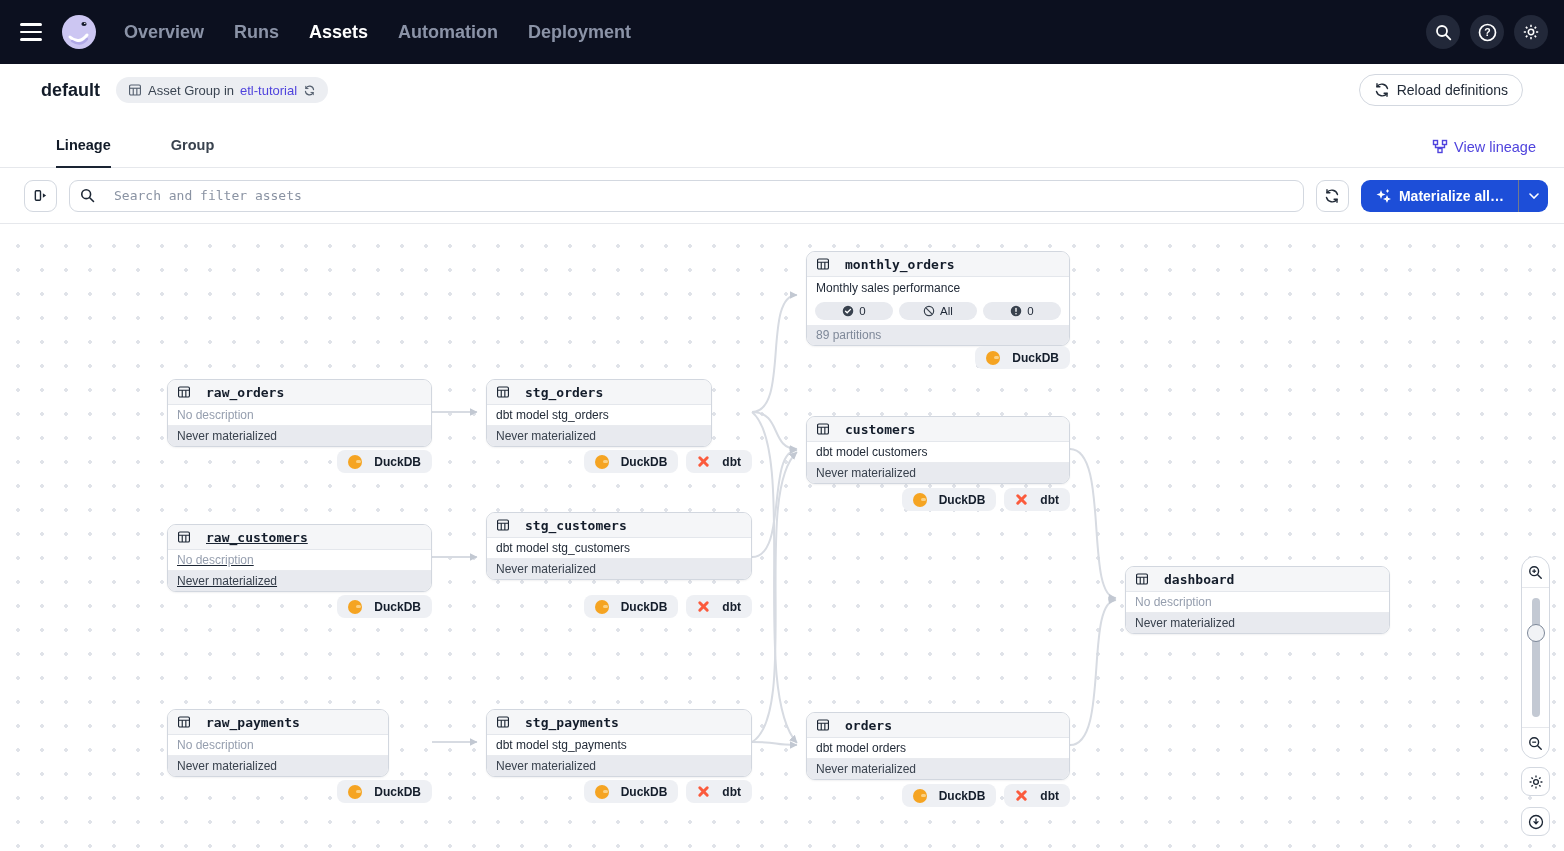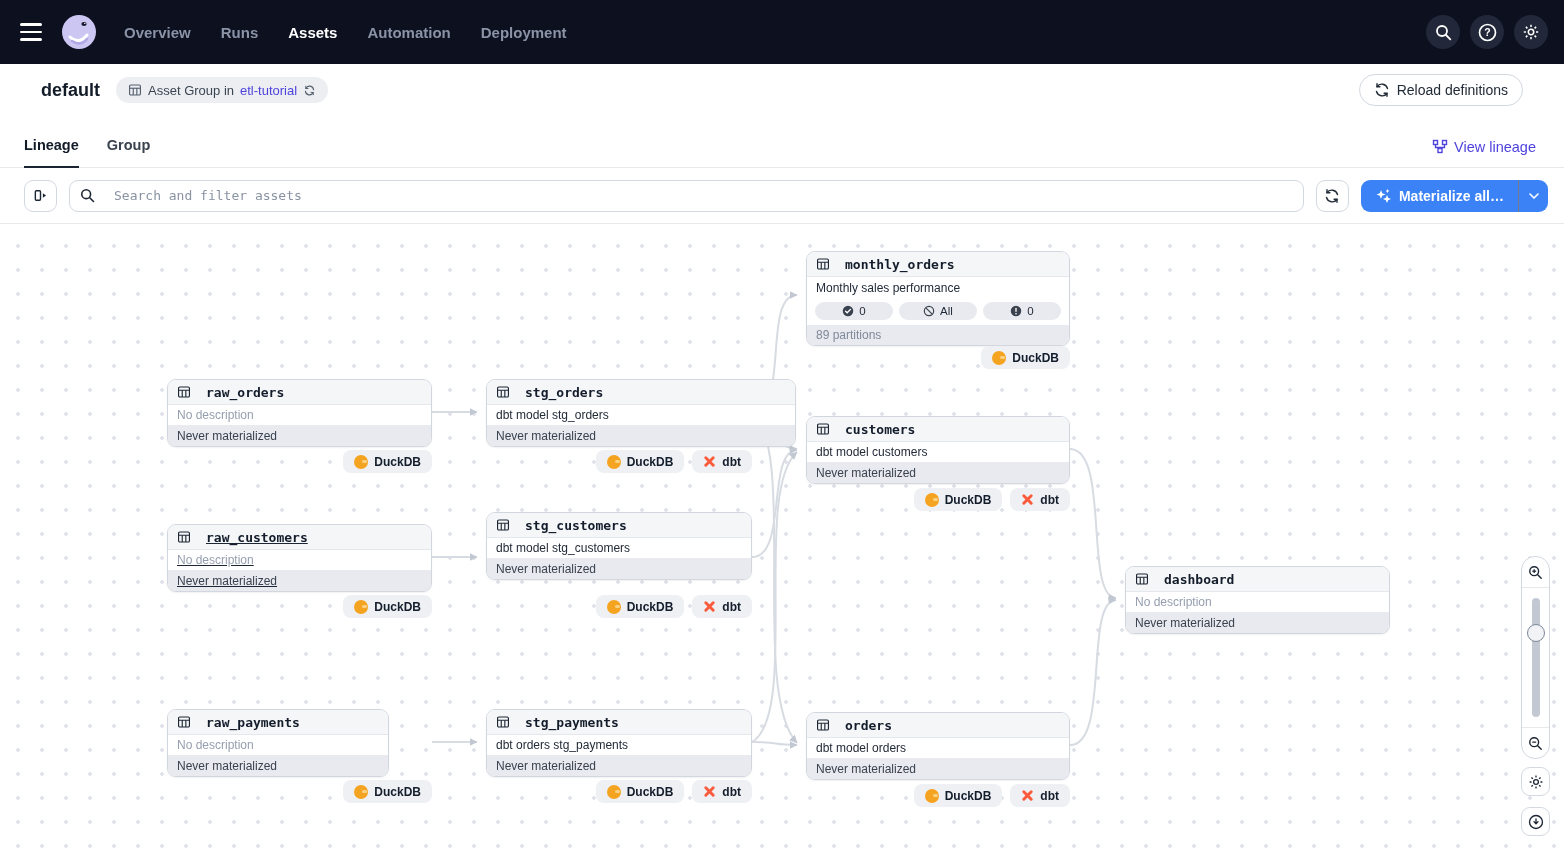--- a/index.html
+++ b/index.html
@@ -5,68 +5,68 @@
   * { margin:0; padding:0; box-sizing:border-box; }
   html,body { width:1564px; height:851px; overflow:hidden; background:#fff;
     font-family:"Liberation Sans", sans-serif; color:#1c2634; }
 
   
   .topnav { height:64px; background:#0c101f; display:flex; align-items:center; padding:0 16px; }
   .hamburger { width:36px; height:36px; display:flex; flex-direction:column; justify-content:center; gap:5px; cursor:pointer; margin-right:8px; }
   .hamburger span { display:block; width:22px; height:2.5px; background:#fff; border-radius:2px; margin-left:4px; }
   .logo { width:38px; height:38px; margin-right:26px; }
   .nav-links { display:flex; align-items:center; gap:30px; }
-  .nav-link { font-size:15px; font-weight:600; color:#8b93a7; cursor:pointer;text-align:center; }
+  .nav-link { font-size:18px; font-weight:600; color:#8b93a7; cursor:pointer;text-align:center; }
   .nav-link.active { color:#ffffff; }
   .nav-spacer { flex:1; }
   .nav-iconbtn { width:34px; height:34px; border-radius:50%; background:#222839; display:flex; align-items:center; justify-content:center; margin-left:10px; cursor:pointer; }
 
   
   .page-header { height:52px; display:flex; align-items:center; padding:0 41px; background:#fff; }
   .page-title { font-size:18px; font-weight:700; color:#121b28; margin-right:16px; }
   .group-badge { display:flex; align-items:center; gap:6px; background:#eceef2; border-radius:13px; height:26px; padding:0 12px; font-size:13px; color:#3b4552; }
   .group-badge a { color:#4f43dd; text-decoration:none; }
   .header-spacer { flex:1; }
   .reload-btn { display:flex; align-items:center; gap:7px; height:32px; padding:0 14px; border:1px solid #d3d8e0; border-radius:16px; background:#fff; font-size:14px; color:#222b38; cursor:pointer; }
 
   
   .tabs-row { height:52px; display:flex; align-items:flex-end; padding:0 24px; border-bottom:1px solid #e6e8ec; position:relative; }
-  .tab { font-size:14.5px; font-weight:700; padding:0 0 14px 0; margin-right:28px; cursor:pointer; position:relative; color:#121b28; }
+  .tab { font-size:14.5px; font-weight:700; padding:0 0 14px 0; margin-right:28px; cursor:pointer; position:relative; color:#121b28;margin-left:32px; }
   .tab.active::after { content:""; position:absolute; left:0; right:0; bottom:-1px; height:2.5px; background:#1a2433; }
   .tab.inactive { color:#39424e; font-weight:600; }
   .view-lineage { position:absolute; right:28px; bottom:12px; display:flex; align-items:center; gap:6px; color:#4f43dd; font-size:14.5px; cursor:pointer; }
 
   
   .toolbar { height:56px; display:flex; align-items:center; padding:0 16px 0 24px; border-bottom:1px solid #e6e8ec; gap:12px; }
   .sq-btn { width:33px; height:32px; border:1px solid #d3d8e0; border-radius:9px; background:#fff; display:flex; align-items:center; justify-content:center; cursor:pointer; flex:none; }
   .search-box { flex:1; height:32px; border:1px solid #d3d8e0; border-radius:9px; display:flex; align-items:center; padding:0 10px; gap:19px; background:#fff; }
   .search-box input { border:none; outline:none; flex:1; font-family:"DejaVu Sans Mono", monospace; font-size:13px; color:#1c2634; background:transparent; }
   .search-box input::placeholder { color:#8a93a3; }
-  .mat-btn { display:flex; height:32px; background:#3b82f6; border-radius:9px; overflow:hidden; flex:none; cursor:pointer; }
+  .mat-btn { display:flex; height:32px; background:#1d4ed8; border-radius:9px; overflow:hidden; flex:none; cursor:pointer; }
   .mat-main { display:flex; align-items:center; gap:8px; color:#fff; font-size:14px; font-weight:600; padding:0 14px; }
   .mat-caret { width:30px; display:flex; align-items:center; justify-content:center; border-left:1px solid #717a8c; color:#fff; font-size:10px; }
 
   
   .canvas { position:relative; width:1564px; height:627px; background:#fff;
     background-image:radial-gradient(#e0e3e9 1.6px, transparent 1.6px);
     background-size:24px 24px; background-position:6px 10px; overflow:hidden; }
   .edges { position:absolute; left:0; top:0; }
 
   .node { position:absolute; background:#fff; border:1px solid #d2d7df; border-radius:9px; overflow:hidden; box-shadow:0 1px 2px rgba(16,24,40,.06); cursor:pointer; }
   .node-header { display:flex; align-items:center; gap:15px; height:25px; padding:0 9px; background:#f5f6f8; border-bottom:1px solid #e4e7ec; }
   .node-title { font-family:"DejaVu Sans Mono", monospace; font-size:13px; font-weight:700; color:#141d2b; }
   .node-desc { height:21px; display:flex; align-items:center; padding:0 9px; font-size:12px; color:#222b38; border-bottom:1px solid #e9ebef; background:#fff; }
   .node-desc.muted { color:#959eae; }
   .node-footer { height:20px; display:flex; align-items:center; padding:0 9px; font-size:12px; color:#39424e; background:#e8eaef; }
   .node-footer.muted { color:#7f8999; }
   .pills-row { display:flex; gap:6px; padding:4px 8px 5px 8px; background:#fff; }
   .pill { flex:1; height:18px; border-radius:10px; background:#e8eaef; display:flex; align-items:center; justify-content:center; gap:5px; font-size:11.5px; color:#1f2836; }
 
   .badge-row { position:absolute; display:flex; justify-content:flex-end; gap:8px; }
-  .asset-badge { display:flex; align-items:center; gap:6px; height:23px; padding:0 11px; background:#eef0f4; border-radius:8px; font-size:12px; font-weight:700; color:#141d2b; cursor:pointer;justify-content:flex-end; }
+  .asset-badge { display:flex; align-items:center; gap:12px; height:23px; padding:0 11px; background:#eef0f4; border-radius:8px; font-size:12px; font-weight:700; color:#141d2b; cursor:pointer;justify-content:flex-end; }
   .duck-icon { width:14px; height:14px; border-radius:50%; background:#f5a422; position:relative; flex:none; }
   .duck-icon::after { content:""; position:absolute; right:1px; top:5.5px; width:5px; height:3px; border-radius:2px; background:#fbd184; }
 
   
   .zoom-stack { position:absolute; left:1521px; top:332px; width:29px; height:203px; background:#fff; border:1px solid #d3d8e0; border-radius:14px; display:flex; flex-direction:column; align-items:center; }
   .zoom-btn { height:30px; width:100%; display:flex; align-items:center; justify-content:center; cursor:pointer; flex:none; }
   .slider-area { flex:1; width:100%; position:relative; border-top:1px solid #e6e8ec; border-bottom:1px solid #e6e8ec; }
   .slider-track { position:absolute; left:50%; transform:translateX(-50%); top:10px; bottom:10px; width:8px; border-radius:4px; background:#c3c9d3; }
   .slider-handle { position:absolute; left:50%; transform:translateX(-50%); top:36px; width:18px; height:18px; border-radius:50%; background:#f1f3f6; border:1.5px solid #7d8899; cursor:grab; }
   .ctl-btn { position:absolute; left:1521px; width:29px; height:29px; background:#fff; border:1px solid #d3d8e0; border-radius:9px; display:flex; align-items:center; justify-content:center; cursor:pointer; }
@@ -289,21 +289,21 @@
     <div class="node-desc muted">No description</div>
     <div class="node-footer">Never materialized</div>
   </div>
   <div class="badge-row" style="left:167px; top:226px; width:265px;">
     <div class="asset-badge">
         <span class="duck-icon"></span>
         <span>DuckDB</span>
       </div>
   </div>
 
-  <div class="node" style="left:486px; top:155px; width:310px;">
+  <div class="node" style="left:486px; top:155px; width:226px;">
     <div class="node-header">
       <svg width="14" height="14" viewBox="0 0 16 16">
           <g fill="none" stroke="#1c2634" stroke-width="1.3">
             <rect x="1.8" y="2.3" width="12.4" height="11.4" rx="1.5"></rect>
             <line x1="1.8" y1="6" x2="14.2" y2="6"></line>
             <line x1="6" y1="6" x2="6" y2="13.7"></line>
             <line x1="10.1" y1="6" x2="10.1" y2="13.7"></line>
           </g>
         </svg>
       <span class="node-title">stg_orders</span>
@@ -454,21 +454,21 @@
       <svg width="14" height="14" viewBox="0 0 16 16">
           <g fill="none" stroke="#1c2634" stroke-width="1.3">
             <rect x="1.8" y="2.3" width="12.4" height="11.4" rx="1.5"></rect>
             <line x1="1.8" y1="6" x2="14.2" y2="6"></line>
             <line x1="6" y1="6" x2="6" y2="13.7"></line>
             <line x1="10.1" y1="6" x2="10.1" y2="13.7"></line>
           </g>
         </svg>
       <span class="node-title">stg_payments</span>
     </div>
-    <div class="node-desc">dbt orders stg_payments</div>
+    <div class="node-desc">dbt model stg_payments</div>
     <div class="node-footer">Never materialized</div>
   </div>
   <div class="badge-row" style="left:486px; top:556px; width:266px;">
     <div class="asset-badge">
         <span class="duck-icon"></span>
         <span>DuckDB</span>
       </div>
     <div class="asset-badge">
         <svg width="13" height="13" viewBox="0 0 14 14">
           <g stroke="#fb5b3d" stroke-width="3.2" stroke-linecap="round">

